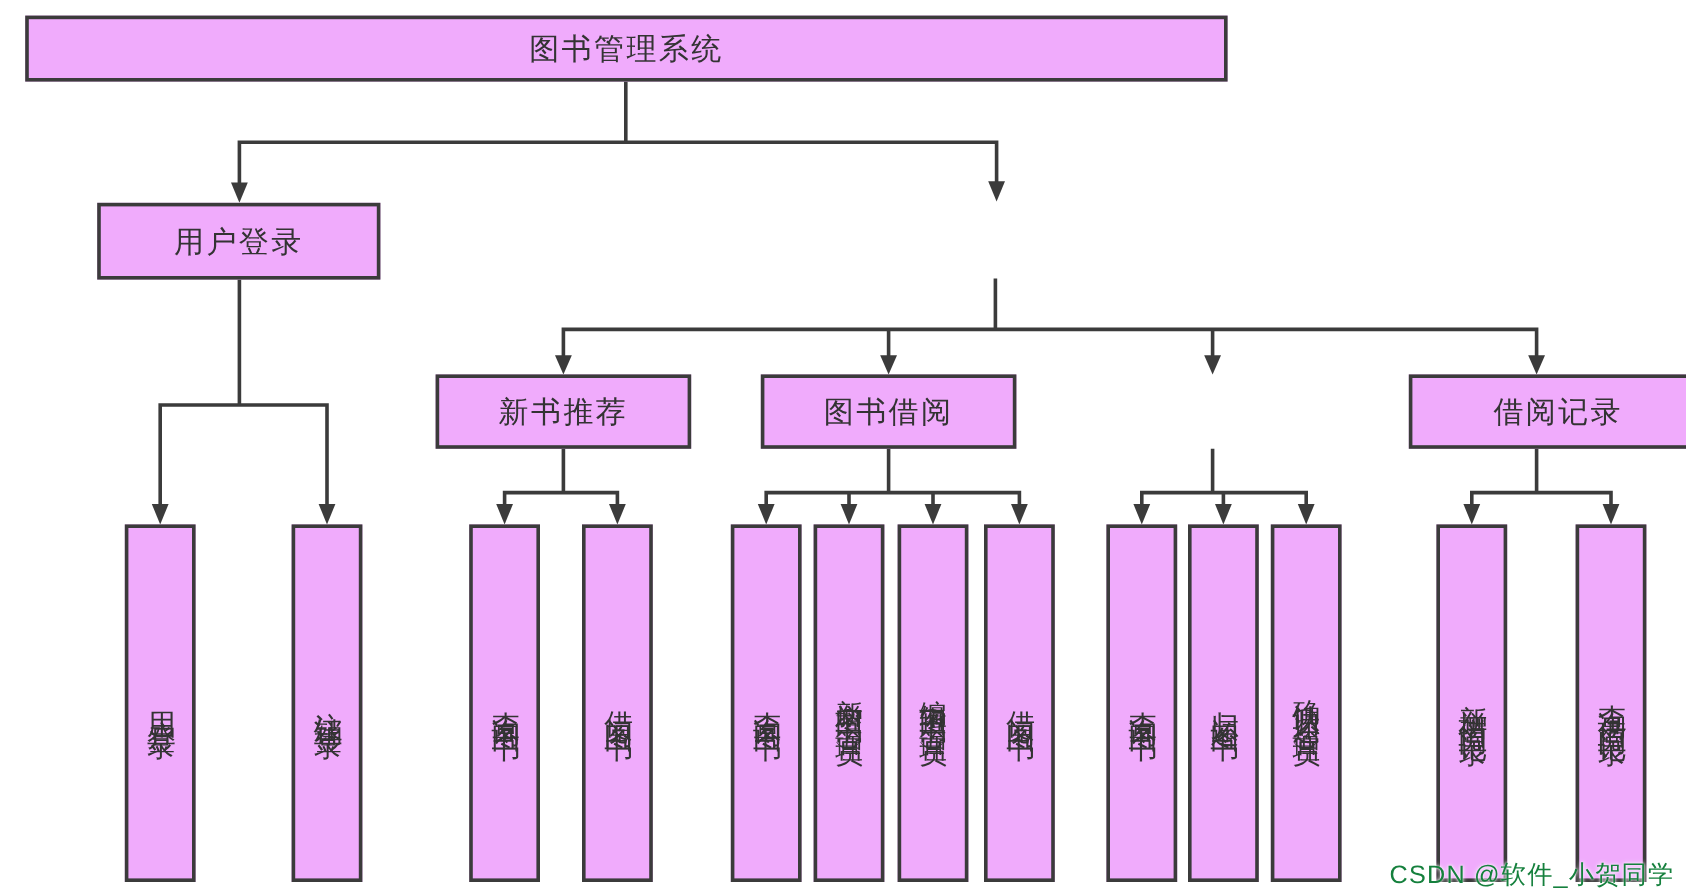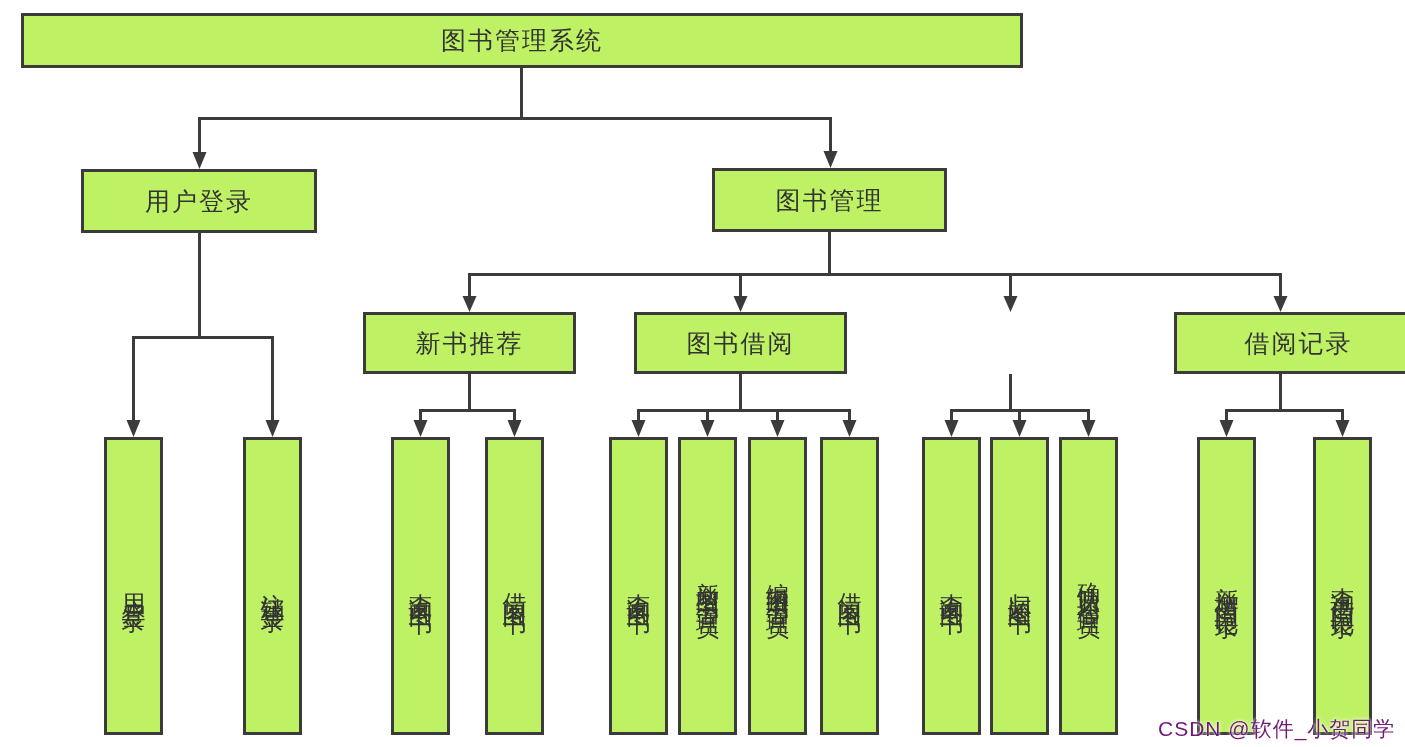--- a/index.html
+++ b/index.html
@@ -7,21 +7,21 @@
     position:relative;
     width:1405px;height:747px;
     background:#ffffff;
     font-family:"Liberation Sans", sans-serif;
     overflow:hidden;
   }
   .box{
     position:absolute;
     box-sizing:border-box;
     border:3px solid #3b3b3b;
-    background:#bef264;
+    background:#f0abfc;
     display:flex;
     align-items:center;
     justify-content:center;
     color:#333333;
   }
   .h-label{
     font-size:25px;
     letter-spacing:2px;
     white-space:nowrap;
     color:#333333;
@@ -48,21 +48,21 @@
   #connector-layer polygon{
     fill:#3b3b3b;
     stroke:none;
   }
   .watermark{
     position:absolute;
     left:1158px;
     top:715px;
     font-size:21px;
     letter-spacing:1px;
-    color:#701a75;
+    color:#15803d;
     text-shadow:0 0 2px #ffffff, 0 0 4px #ffffff;
     white-space:nowrap;
     z-index:5;
   }
 </style>
 </head>
 <body>
 
 <div id="canvas">
 
@@ -116,23 +116,20 @@
     </g>
   </svg>
 
   <div class="box" style="left:21px;top:13px;width:1002px;height:55px">
     <span class="h-label">图书管理系统</span>
   </div>
 
   <div class="box" style="left:81px;top:169px;width:236px;height:64px">
     <span class="h-label">用户登录</span>
   </div>
-  <div class="box" style="left:712px;top:168px;width:235px;height:64px">
-    <span class="h-label">图书管理</span>
-  </div>
 
   <div class="box" style="left:634px;top:312px;width:213px;height:62px">
     <span class="h-label">图书借阅</span>
   </div>
   <div class="box" style="left:363px;top:312px;width:213px;height:62px">
     <span class="h-label">新书推荐</span>
   </div>
   <div class="box" style="left:1174px;top:312px;width:249px;height:62px">
     <span class="h-label">借阅记录</span>
   </div>

